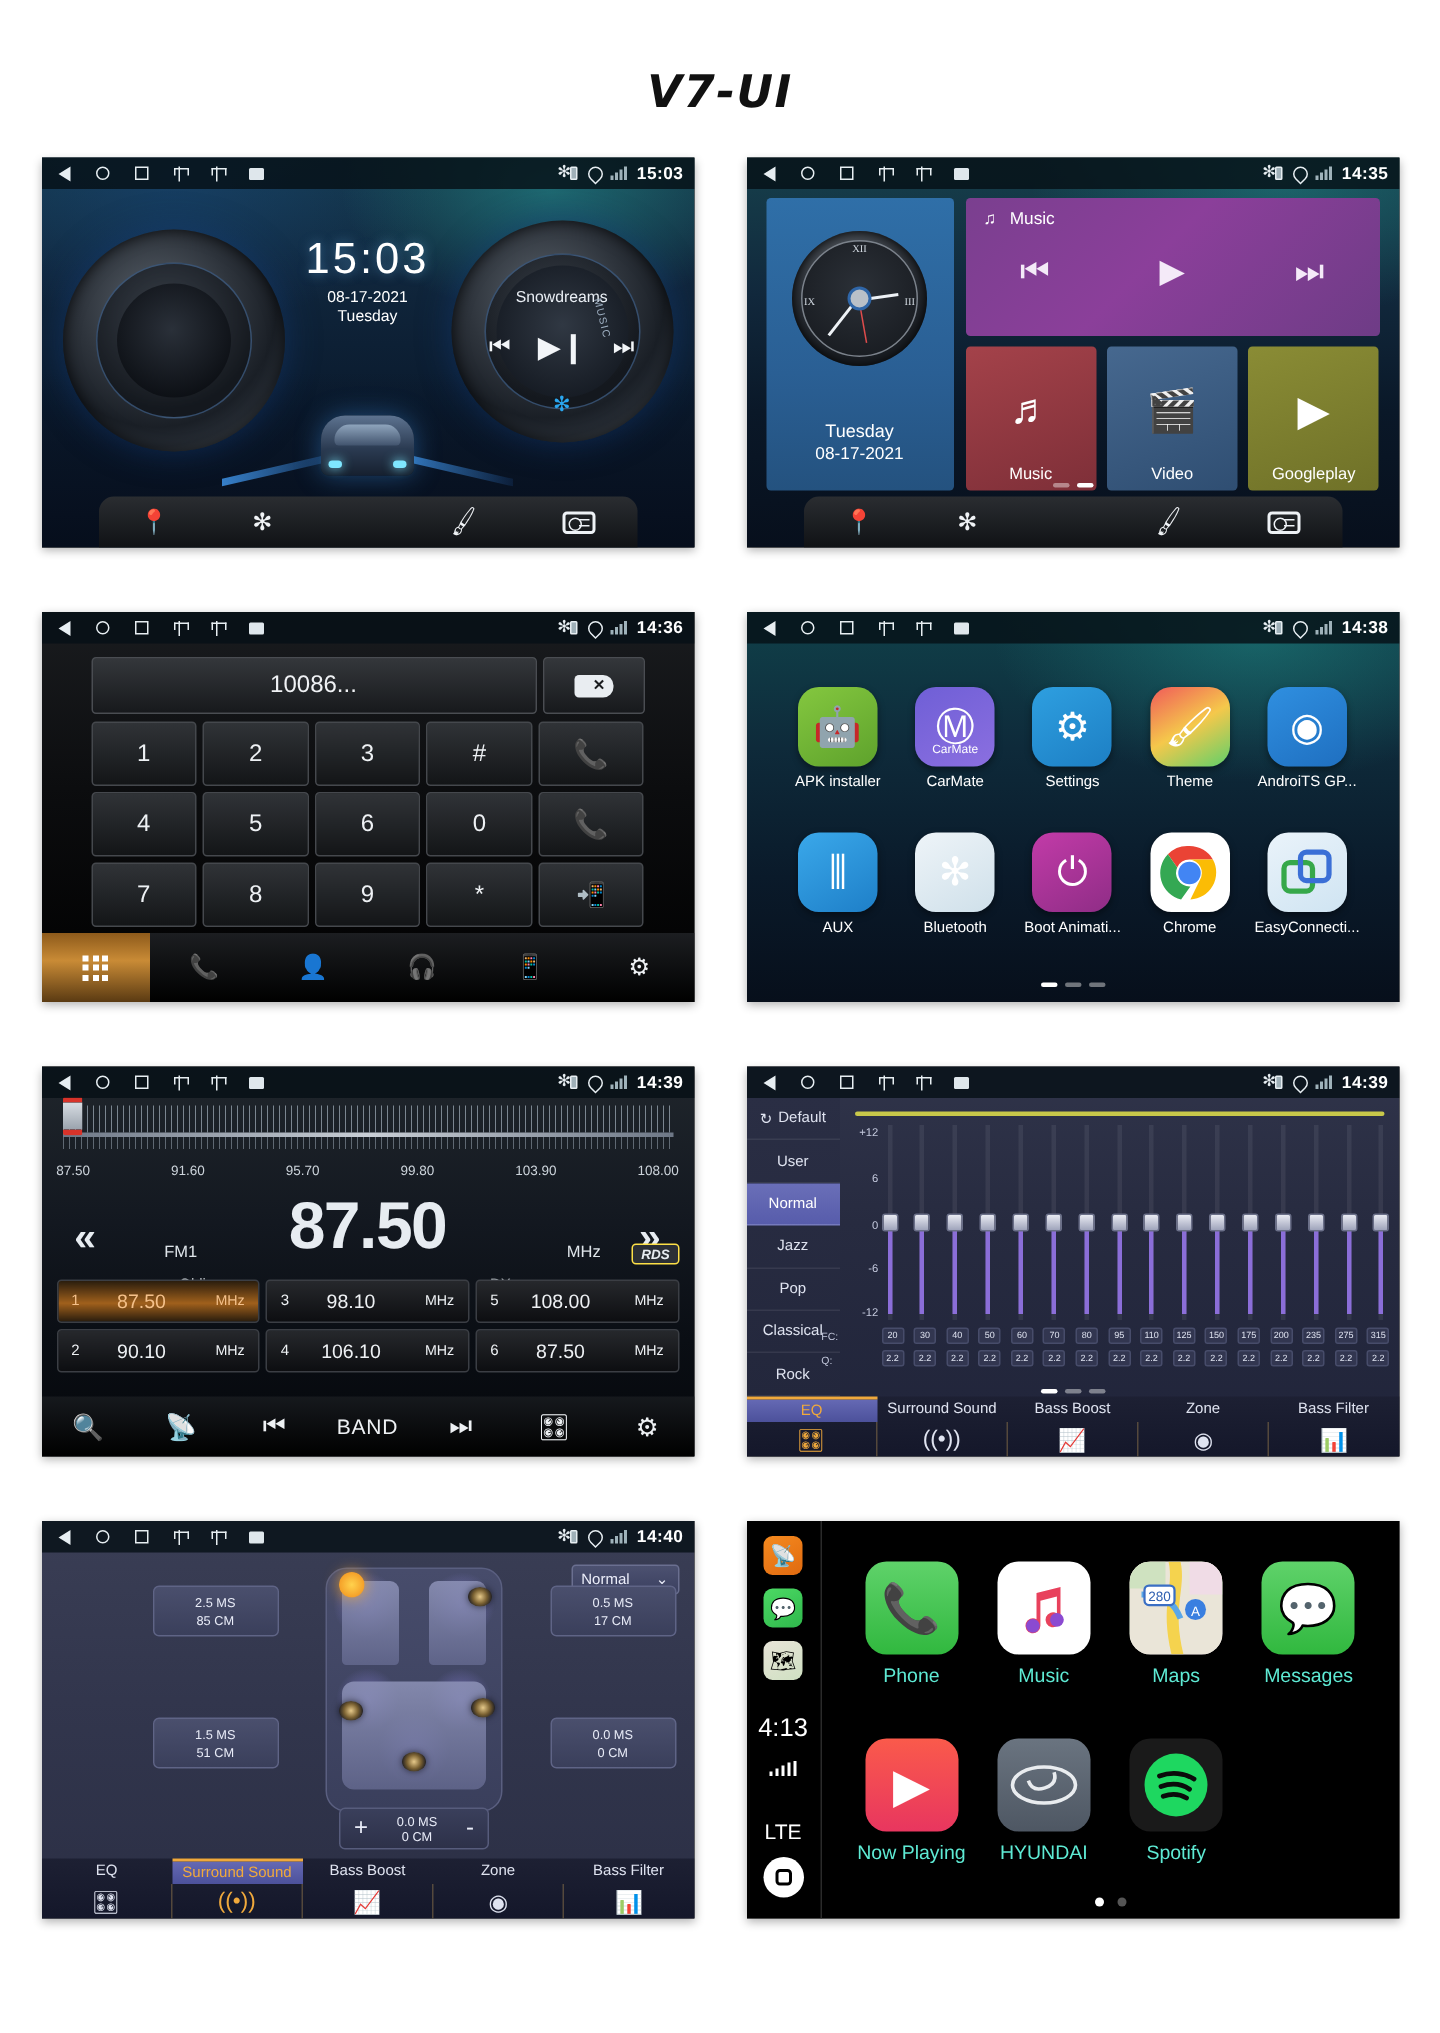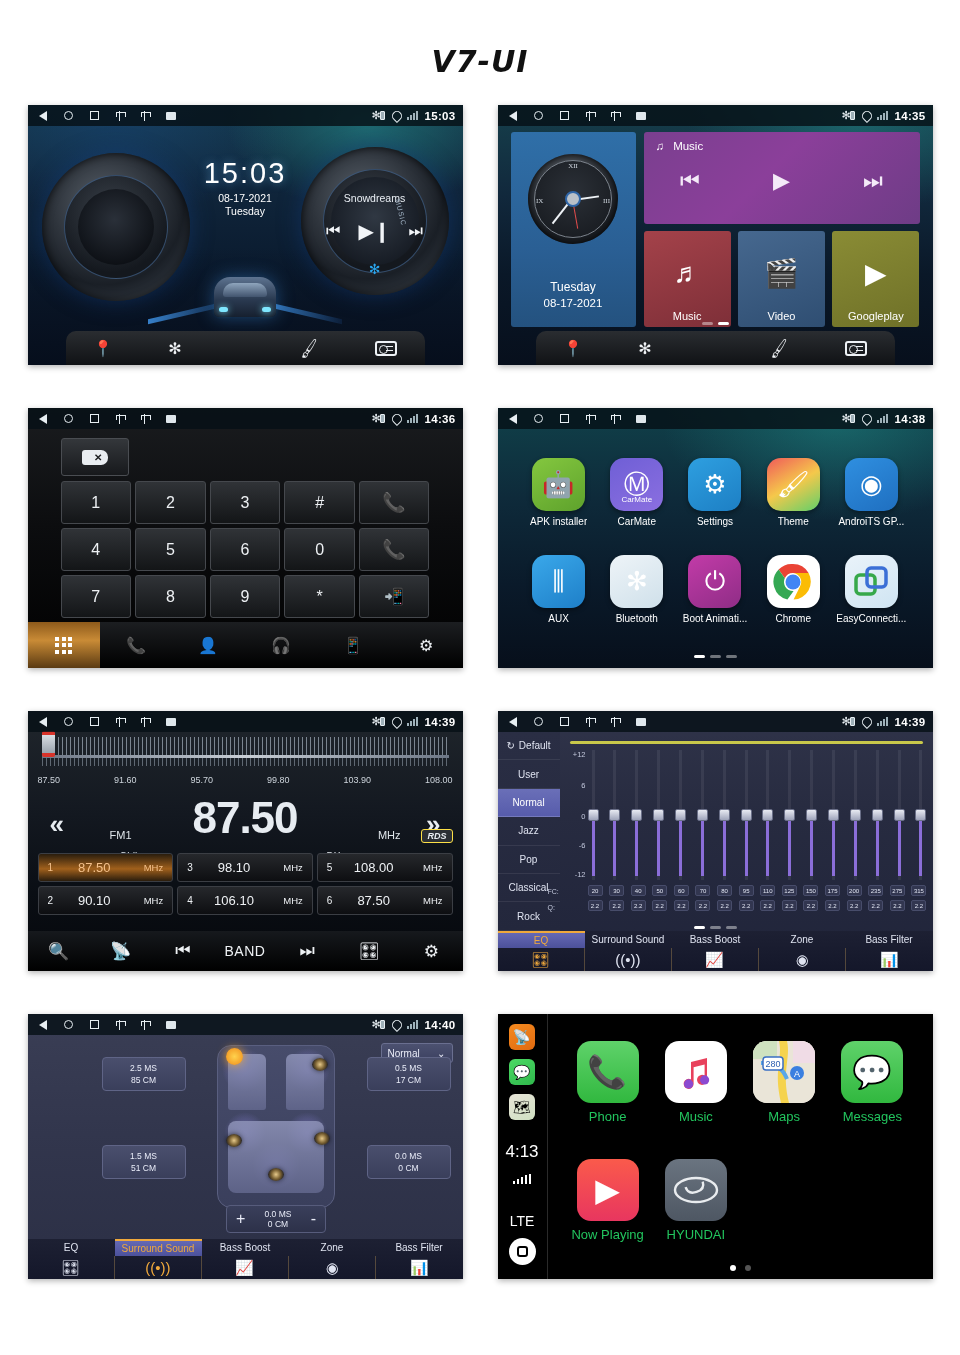--- a/index.html
+++ b/index.html
@@ -291,21 +291,21 @@
   .cp-sig{display:flex;align-items:flex-end;gap:1.5px;height:10px;margin-top:3px;}
   .cp-sig i{width:2.5px;background:#fff;display:block;}
   .cp-sig i:nth-child(1){height:3px}.cp-sig i:nth-child(2){height:5px}
   .cp-sig i:nth-child(3){height:7px}.cp-sig i:nth-child(4){height:9px}.cp-sig i:nth-child(5){height:10px}
   .cp-lte{color:#fff;font-size:14px;margin-top:20px;}
   .cp-home{position:absolute;bottom:14px;width:27px;height:27px;border-radius:50%;background:#fff;display:flex;align-items:center;justify-content:center;}
   .cp-home i{width:11px;height:11px;border:2px solid #000;border-radius:3px;display:block;}
   .cp-grid{flex:1;display:grid;grid-template-columns:repeat(4,1fr);grid-template-rows:repeat(2,1fr);padding:10px 16px 20px 16px;}
   .cp-app{display:flex;flex-direction:column;align-items:center;justify-content:center;gap:6px;}
   .cp-app .ic{width:62px;height:62px;border-radius:14px;display:flex;align-items:center;justify-content:center;font-size:32px;}
-  .cp-app .nm{color:#22c55e;font-size:13px;}
+  .cp-app .nm{color:#5eead4;font-size:13px;}
   .cpi-phone{background:linear-gradient(180deg,#5fd26a,#31b83f);color:#fff;}
   .cpi-music{background:#fff;}
   .cpi-maps{background:linear-gradient(160deg,#e8e3d3 0%,#cfe3c4 40%,#f0dfe8 100%);position:relative;overflow:hidden;}
   .cpi-msg{background:linear-gradient(180deg,#5fd26a,#31b83f);color:#fff;}
   .cpi-np{background:linear-gradient(180deg,#fa5a4b,#e8365f);color:#fff;}
   .cpi-hy{background:linear-gradient(180deg,#6a7480,#4e5763);color:#fff;}
   .cpi-ov{background:linear-gradient(180deg,#f89a2b,#ef7a16);}
   .cpi-sp{background:#1a1a1a;color:#1ed760;}
   .cp-dots{position:absolute;left:50px;right:0;bottom:8px;display:flex;justify-content:center;gap:9px;}
   .cp-dots i{width:6px;height:6px;border-radius:50%;background:#555;display:block;}
@@ -506,20 +506,21 @@
               <i></i>
               <i></i>
               <i></i>
               <i></i>
             </span>
           <span class="sb-time">14:36</span>
         </div>
       </div>
       <div class="ph-wrap">
         <div class="ph-disp">
+          <div class="ph-num">10086...</div>
           <div class="ph-del">
               <span class="del-ic">✕</span>
             </div>
         </div>
         <div class="ph-keys">
           <div class="ph-key">1</div>
           <div class="ph-key">2</div>
           <div class="ph-key">3</div>
           <div class="ph-key">#</div>
           <div class="ph-key green">📞</div>
@@ -1096,20 +1097,29 @@
           </div>
           <div class="cp-app">
             <span class="ic cpi-hy">
               <svg width="46" height="30" viewBox="0 0 46 30">
                   <ellipse cx="23" cy="15" rx="21" ry="12" fill="none" stroke="#e9ecef" stroke-width="2.4"></ellipse>
                   <path d="M14 9c0 6 4 8 9 8s9-2 9-8" stroke="#e9ecef" stroke-width="2.4" fill="none" transform="rotate(-18 23 15)"></path>
                 </svg>
             </span>
             <span class="nm">HYUNDAI</span>
           </div>
+          <div class="cp-app">
+            <span class="ic cpi-sp">
+              <svg width="46" height="46" viewBox="0 0 46 46">
+                  <circle cx="23" cy="23" r="21" fill="#1ed760"></circle>
+                  <path d="M12 17c8-3 17-2 23 2M13 24c7-2.5 14-1.6 19 1.8M14.5 30.5c6-2 11.5-1.2 15.5 1.2" stroke="#0b0b0b" stroke-width="3.2" fill="none" stroke-linecap="round"></path>
+                </svg>
+            </span>
+            <span class="nm">Spotify</span>
+          </div>
         </div>
         <div class="cp-dots">
             <i class="on"></i>
             <i></i>
           </div>
       </div>
     </div>
   </div>
 
 </div>

